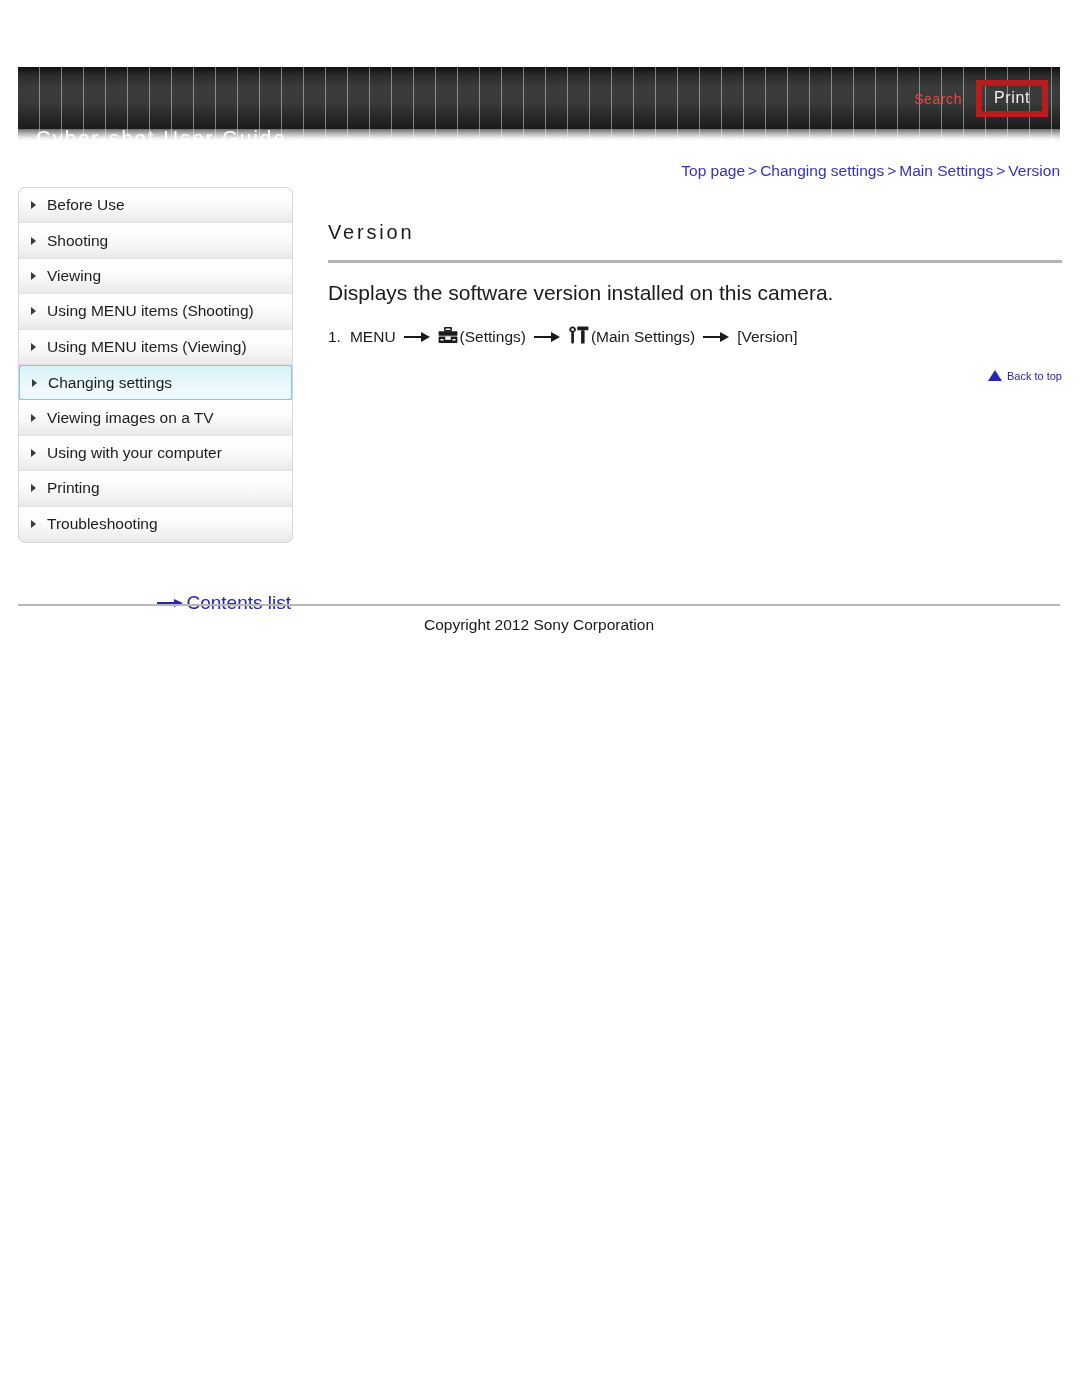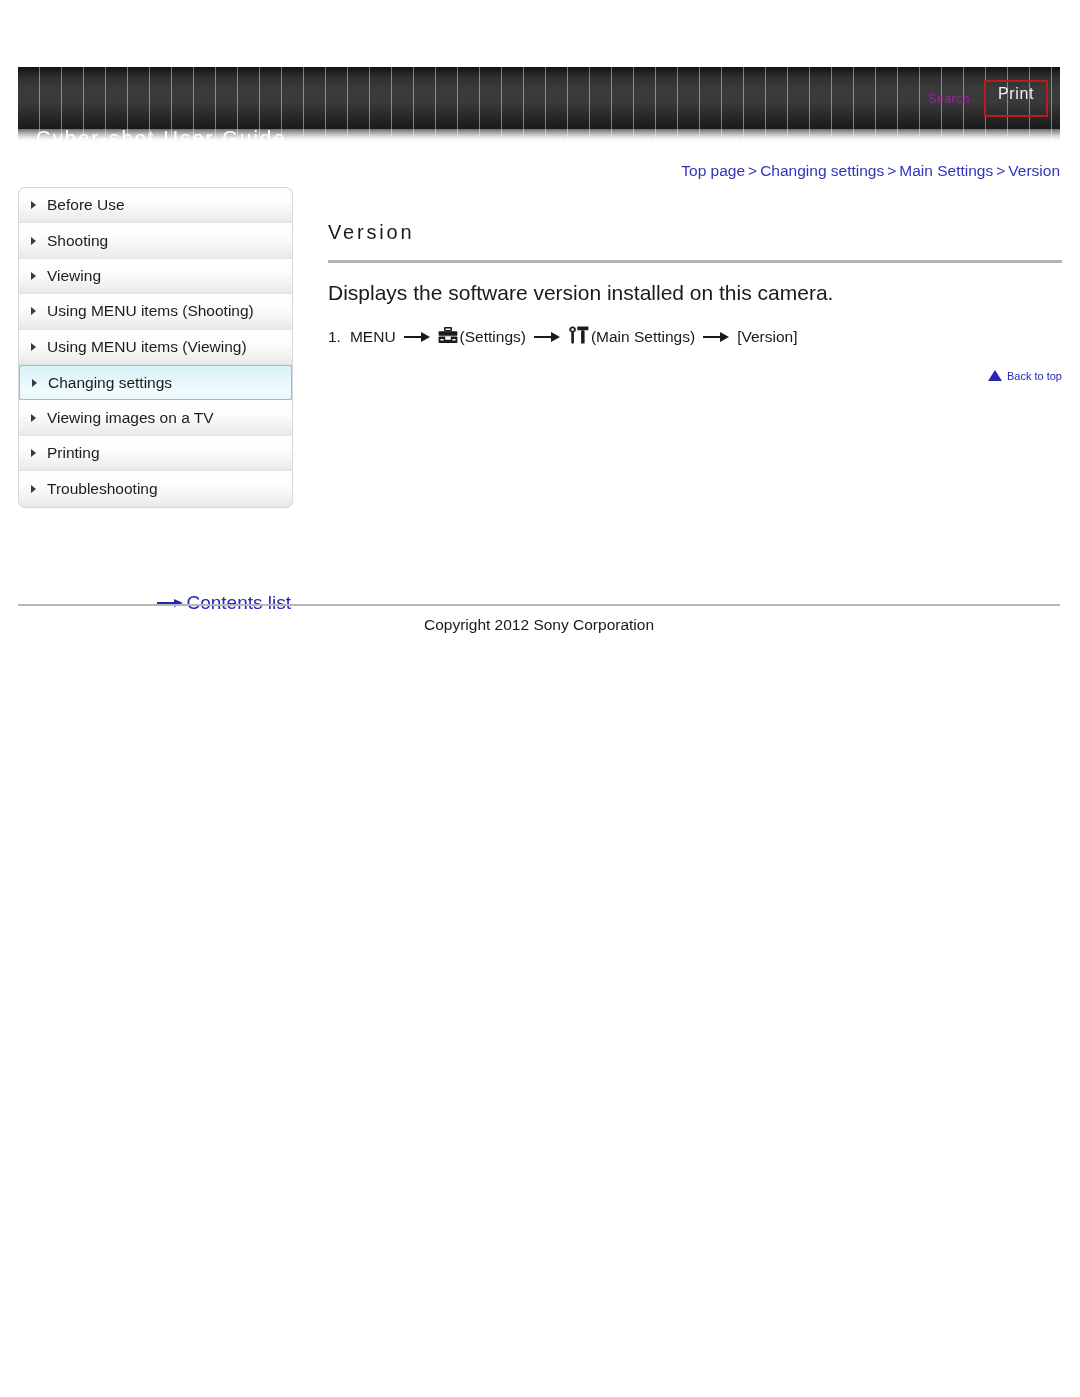--- a/index.html
+++ b/index.html
@@ -64,32 +64,32 @@
     margin-top: 44px;
   }
   .header-actions {
     position: absolute;
     right: 12px; top: 13px;
     display: flex;
     align-items: center;
     gap: 14px;
   }
   .hdr-link {
-    color: #a21caf;
-    font-size: 12px;
+    color: #ef4444;
+    font-size: 14px;
     letter-spacing: 0.6px;
     text-decoration: none;
     cursor: pointer;
   }
   .hdr-btn {
     color: #f2f2f2;
     font-size: 16px;
     letter-spacing: 0.6px;
-    border: 2px solid #b91c1c;
-    padding: 2px 12px 12px 12px;
+    border: 6px solid #b91c1c;
+    padding: 2px 12px 4px 12px;
     background: transparent;
     cursor: pointer;
     line-height: 1.2;
     font-family: inherit;
   }
 
   
   .breadcrumb {
     position: absolute;
     right: 20px; top: 162px;
@@ -329,20 +329,24 @@
       <span class="tri"></span>
       <span>Using MENU items (Viewing)</span>
     </div>
     <div class="side-item active">
       <span class="tri"></span>
       <span>Changing settings</span>
     </div>
     <div class="side-item">
       <span class="tri"></span>
       <span>Viewing images on a TV</span>
+    </div>
+    <div class="side-item">
+      <span class="tri"></span>
+      <span>Using with your computer</span>
     </div>
     <div class="side-item">
       <span class="tri"></span>
       <span>Printing</span>
     </div>
     <div class="side-item">
       <span class="tri"></span>
       <span>Troubleshooting</span>
     </div>
   </nav>

